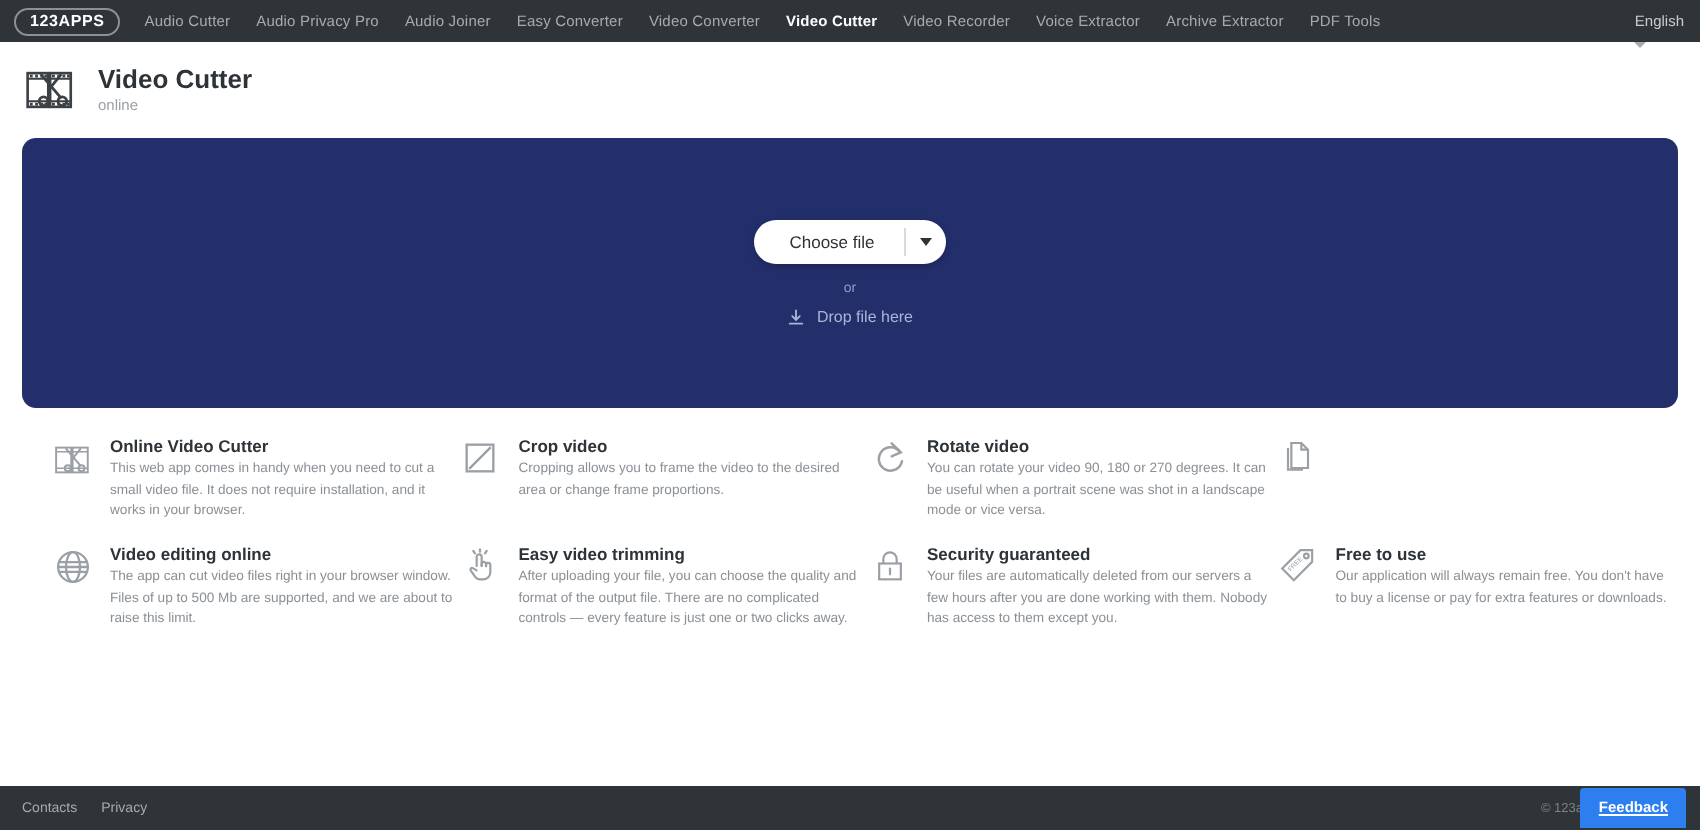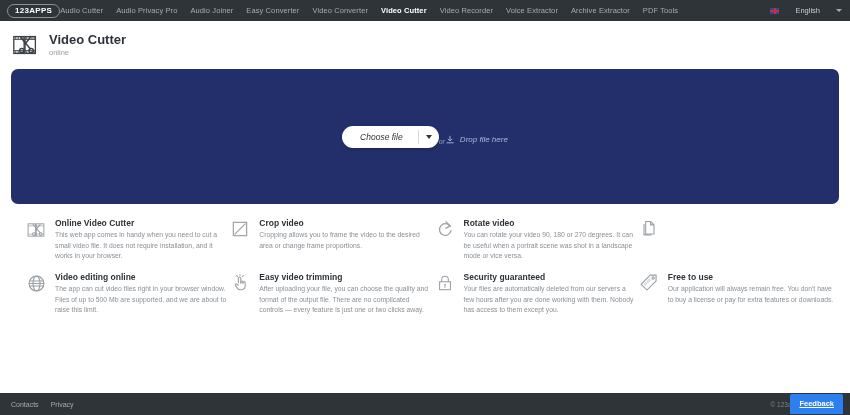--- a/index.html
+++ b/index.html
@@ -22,38 +22,39 @@
   }
   .brand-pill {
     border: 1px solid #8d9196;
     border-radius: 9px;
     color: #ffffff;
     font-size: 8px;
     font-weight: bold;
     letter-spacing: .3px;
     padding: 2px 7px 2px 7px;
     line-height: 1;
-    margin-right: 0;
+    margin-right: 12px;
     white-space: nowrap;
     cursor: pointer;
   }
   .navlinks { display: flex; align-items: center; gap: 13px; }
   .navlink {
     color: #a7abaf;
     font-size: 7.5px;
     white-space: nowrap;
     cursor: pointer;
     letter-spacing: .1px;
   }
   .navlink.active { color: #ffffff; font-weight: bold; }
   .lang {
     position: absolute;
     right: 8px; top: 0; bottom: 0;
-    display: flex; align-items: center; gap: 16px;
+    display: flex; align-items: flex-start; gap: 6px;
     cursor: pointer;
+    flex-direction: column;
   }
   .flag {
     width: 9px; height: 6px;
     background: #2b4a9b;
     position: relative;
     display: inline-block;
     overflow: hidden;
   }
   .flag::before {
     content: ""; position: absolute; left: 0; right: 0; top: 2px;
@@ -83,23 +84,23 @@
   .app-title { font-size: 13px; font-weight: bold; color: #2e3338; line-height: 1.1; }
   .app-sub { font-size: 7.5px; color: #9aa0a6; margin-top: 1px; }
 
   
   .hero {
     margin: 0 11px;
     height: 135px;
     background: #232f6b;
     border-radius: 7px;
     display: flex;
+    flex-direction: column;
     align-items: center;
     justify-content: center;
-    font-style: italic;
   }
   .choose-wrap {
     display: flex;
     align-items: stretch;
     background: #ffffff;
     border-radius: 16px;
     height: 22px;
     overflow: hidden;
     box-shadow: 0 1px 3px rgba(0,0,0,.25);
     cursor: pointer;

